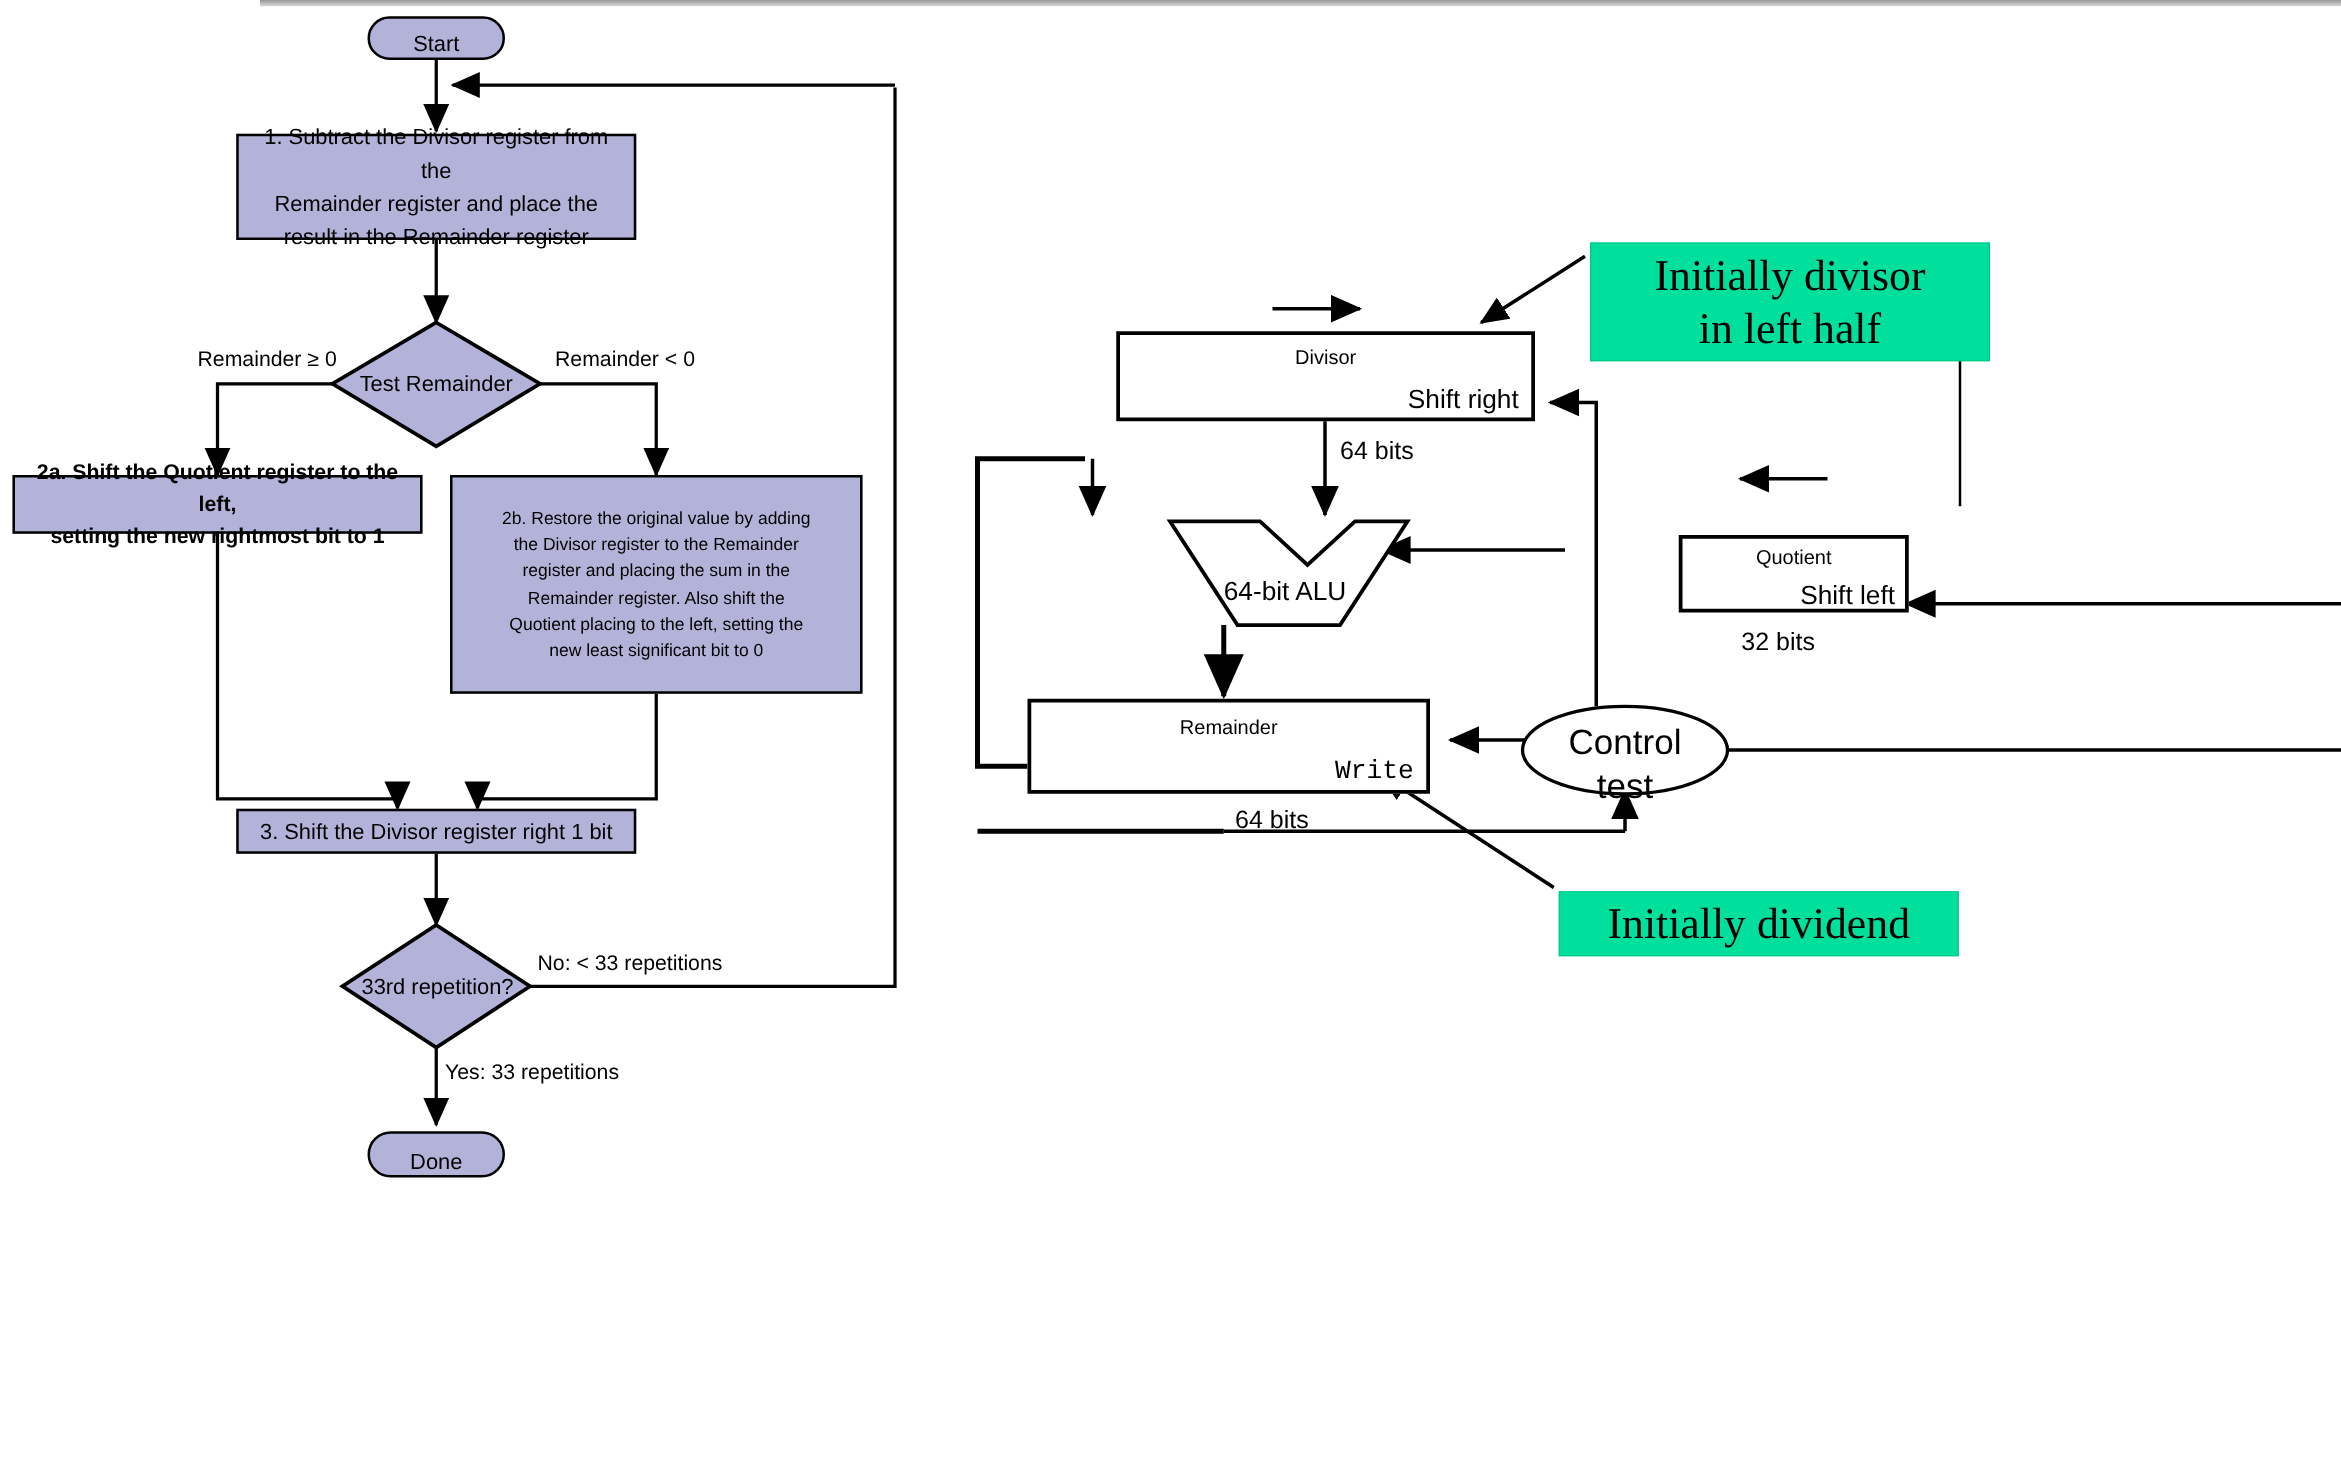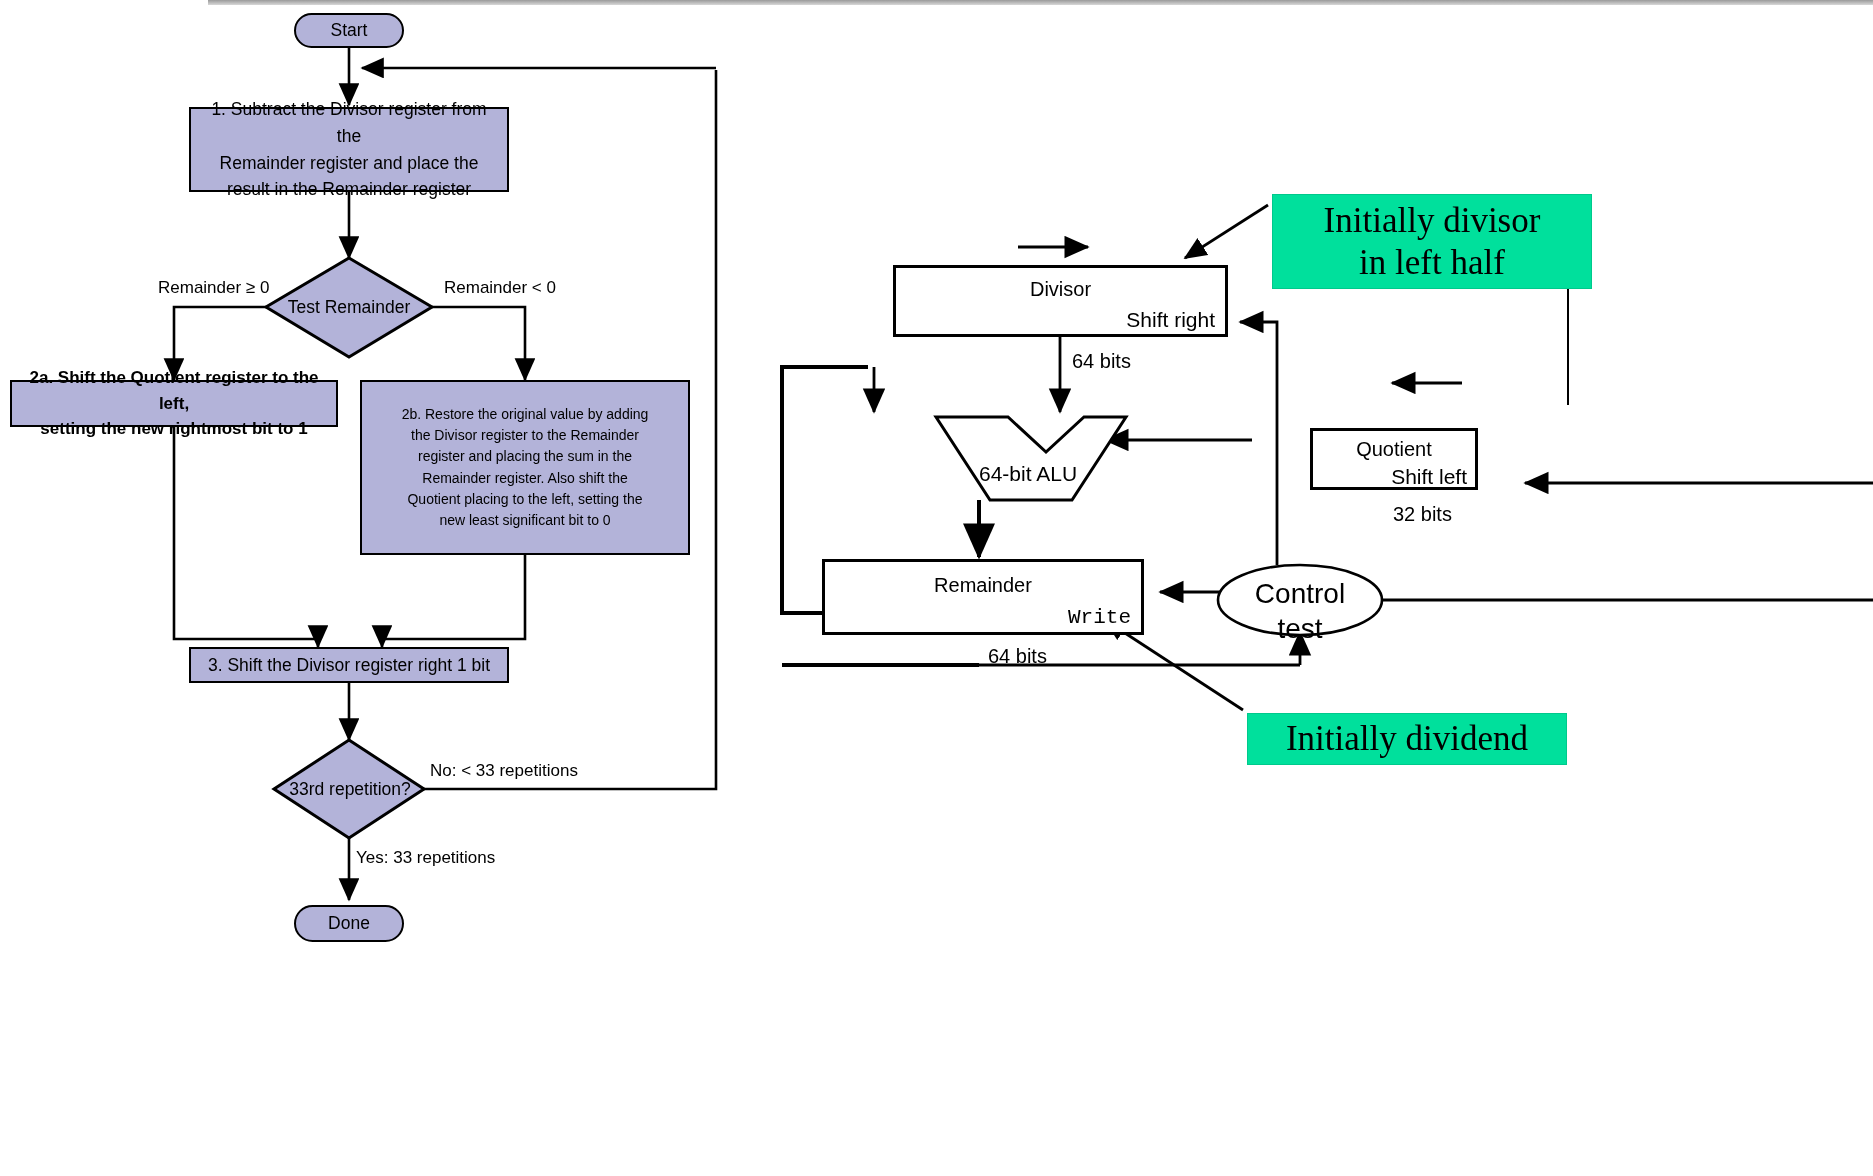--- a/index.html
+++ b/index.html
@@ -16,33 +16,33 @@
             pointer-events:none;overflow:visible;}
 
   
   .fc-box{position:absolute;background:#b3b3d9;border:2.5px solid #000;
           box-sizing:border-box;display:flex;align-items:center;
           justify-content:center;text-align:center;}
   .fc-box .txt{display:block;line-height:1.52;font-size:17.5px;padding:0 8px;}
 
   .fc-term{position:absolute;background:#b3b3d9;border:2.5px solid #000;
            border-radius:22px;box-sizing:border-box;display:flex;
-           align-items:center;justify-content:center;font-size:17.5px;}
+           align-items:flex-end;justify-content:center;font-size:17.5px;}
 
   .fc-diamond-label{position:absolute;display:flex;align-items:center;
                     justify-content:center;font-size:17.5px;
                     white-space:nowrap;z-index:3;}
 
   .edge-label{position:absolute;font-size:17px;white-space:nowrap;z-index:4;}
 
   
   .dp-box{position:absolute;background:#ffffff;border:3px solid #000;
           box-sizing:border-box;}
   .dp-title{position:absolute;left:0;right:0;text-align:center;
-            font-size:20px;}
+            font-size:16px;}
   .dp-sub{position:absolute;font-size:21px;white-space:nowrap;}
   .dp-text{position:absolute;font-size:20px;white-space:nowrap;}
   .alu-label{position:absolute;font-size:21px;white-space:nowrap;z-index:3;}
   .ctrl-label{position:absolute;font-size:28px;text-align:center;
               line-height:1.25;z-index:3;width:140px;}
 
   
   .callout{position:absolute;background:#00e09c;border:1.5px solid #00c98c;
            box-sizing:border-box;display:flex;align-items:center;
            justify-content:center;text-align:center;
@@ -199,21 +199,21 @@
 
   <div class="alu-label" style="left:979px;top:462px;">64-bit ALU</div>
 
   <div class="dp-box" style="left:822px;top:559px;width:322px;height:76px;">
     <div class="dp-title" style="top:12px;">Remainder</div>
     <div class="dp-sub" style="right:10px;top:44px;font-family:Liberation Mono, monospace;">Write</div>
   </div>
 
   <div class="dp-text" style="left:988px;top:645px;">64 bits</div>
 
-  <div class="dp-box" style="left:1310px;top:428px;width:168px;height:62px;">
+  <div class="dp-box" style="left:1343px;top:428px;width:184px;height:62px;">
     <div class="dp-title" style="top:7px;">Quotient</div>
     <div class="dp-sub" style="right:8px;top:34px;">Shift left</div>
   </div>
 
   <div class="dp-text" style="left:1393px;top:503px;">32 bits</div>
 
   <svg class="layer" viewBox="0 0 1873 1176">
     <ellipse cx="1300" cy="600" rx="82" ry="35" fill="#ffffff" stroke="#000" stroke-width="2.6"></ellipse>
   </svg>
 

